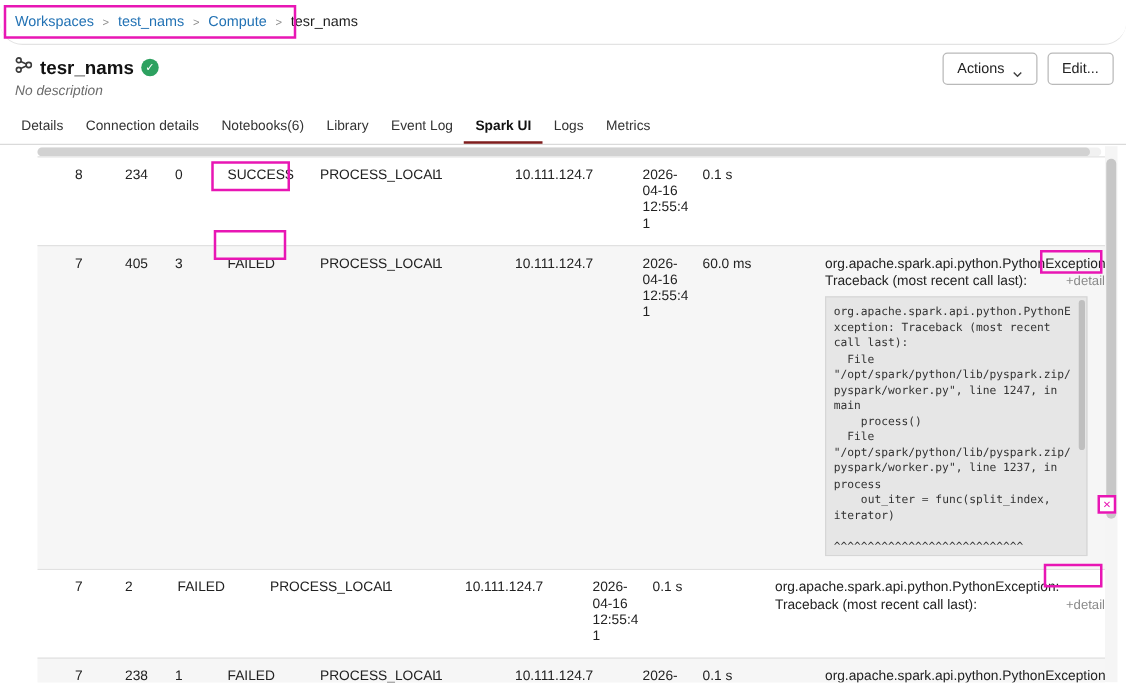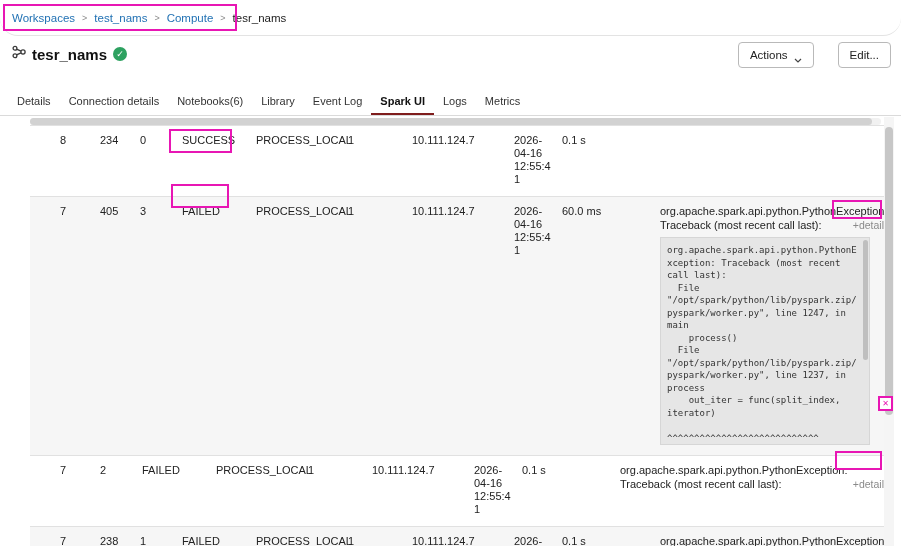--- a/index.html
+++ b/index.html
@@ -27,21 +27,21 @@
   
   .header { position: relative; padding: 8px 12px 8px; height: 52px; }
   .title-row { display: flex; align-items: center; gap: 6px; height: 20px; }
   .title { font-size: 15px; font-weight: bold; color: #111; }
   .check-badge {
     width: 14px; height: 14px; border-radius: 50%;
     background: #2da160; color: #fff;
     font-size: 9px; line-height: 14px; text-align: center;
   }
   .subtitle { margin-top: 3px; font-size: 11px; font-style: italic; color: #6b6b6b; }
-  .header-buttons { position: absolute; right: 10px; top: 6px; display: flex; gap: 24px; }
+  .header-buttons { position: absolute; right: 10px; top: 6px; display: flex; gap: 8px; }
   .btn {
     display: flex; align-items: center; gap: 6px;
     height: 26px; padding: 0 11px;
     border: 1px solid #b9b9b9; border-radius: 4px;
     background: #fff; font-size: 11.5px; color: #222; cursor: pointer;
   }
   .chev { width: 8px; height: 5px; display: inline-block; }
 
   
   .tabs {
@@ -130,20 +130,21 @@
       <svg width="14" height="14" viewBox="0 0 14 14" fill="none" stroke="#3a3a3a" stroke-width="1.3">
         <circle cx="3" cy="3.2" r="1.9"></circle>
         <circle cx="3" cy="10.8" r="1.9"></circle>
         <circle cx="11" cy="7" r="2.1"></circle>
         <path d="M4.6 4.2 L9 6.2 M4.6 9.8 L9 7.8"></path>
       </svg>
     </span>
     <span class="title">tesr_nams</span>
     <span class="check-badge">✓</span>
   </div>
+  <div class="subtitle">No description</div>
   <div class="header-buttons">
     <button class="btn">
       <span>Actions</span>
       <span class="chev">
         <svg width="8" height="5" viewBox="0 0 8 5">
             <path d="M1 1 L4 4 L7 1" fill="none" stroke="#444" stroke-width="1.2"></path>
           </svg>
       </span>
     </button>
     <button class="btn">

